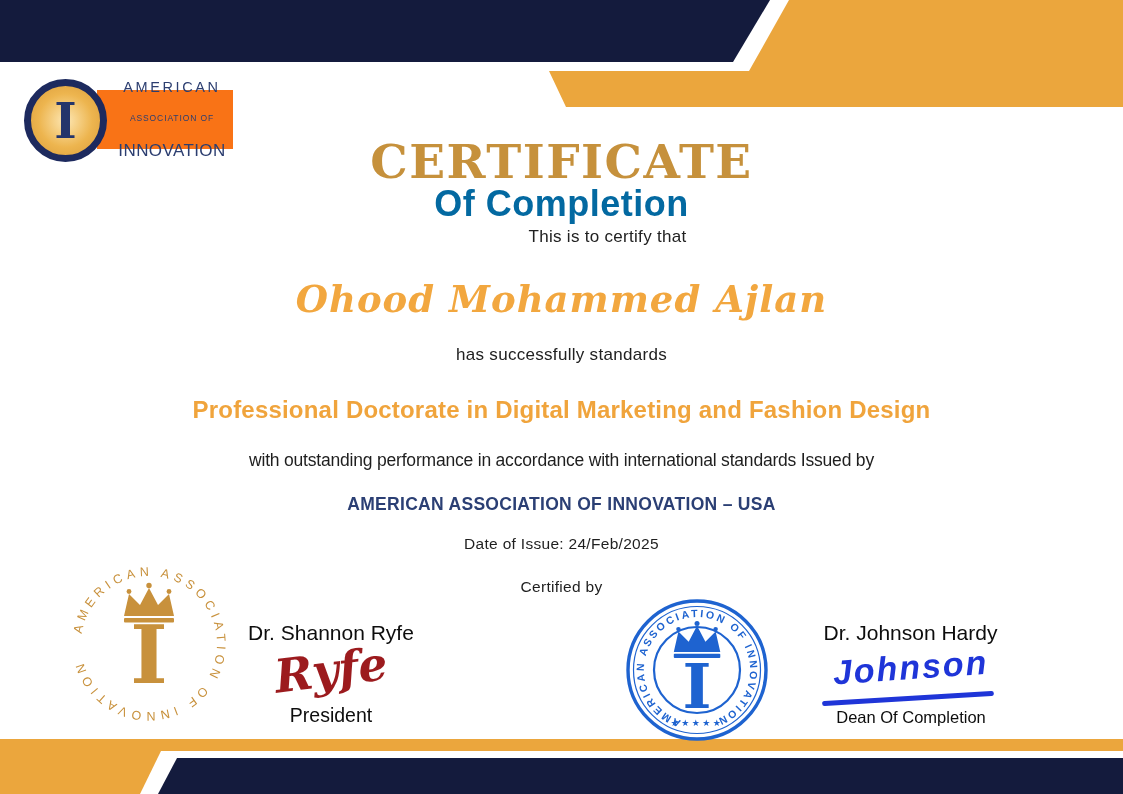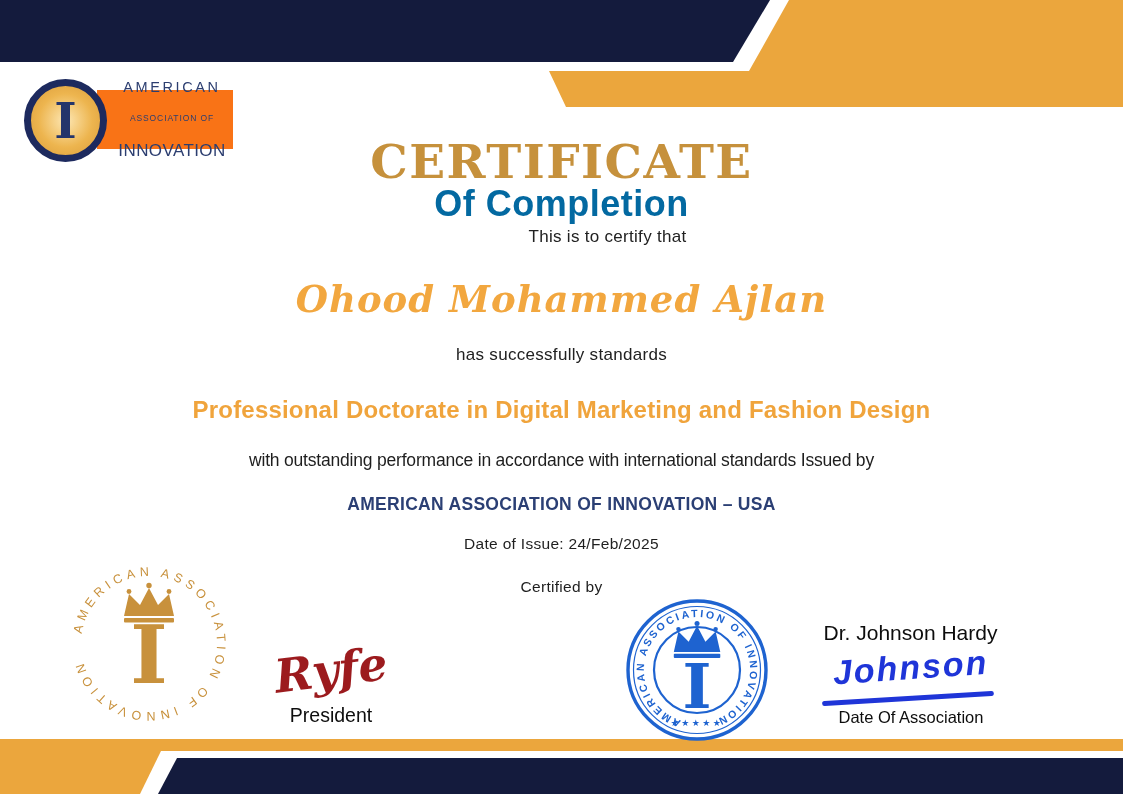--- a/index.html
+++ b/index.html
@@ -127,21 +127,22 @@
     <g transform="translate(50,34) scale(0.93)" fill="#1e63d0">
       <path d="M3,30 L8,8 L19,19 L28,2 L37,19 L48,8 L53,30 Z"></path>
       <rect x="3" y="32" width="50" height="4.5" rx="1"></rect>
       <circle cx="8" cy="5.5" r="2.4"></circle>
       <circle cx="28" cy="-0.5" r="2.7"></circle>
       <circle cx="48" cy="5.5" r="2.4"></circle>
     </g>
     <text x="76" y="118" text-anchor="middle" font-family="DejaVu Serif, serif" font-weight="bold" font-size="62" fill="#1e63d0">I</text>
   </svg>
 
+  <div class="abs sig-name sig-left-name">Dr. Shannon Ryfe</div>
   <div class="abs sig-left-script">Ryfe</div>
   <div class="abs sig-role sig-left-role">President</div>
 
   <div class="abs sig-name sig-right-name">Dr. Johnson Hardy</div>
   <div class="abs sig-right-script">Johnson</div>
   <div class="abs sig-underline"></div>
-  <div class="abs sig-role sig-right-role">Date Of Association</div>
+  <div class="abs sig-role sig-right-role">Dean Of Completion</div>
 
 </div>
 
 </body></html>

